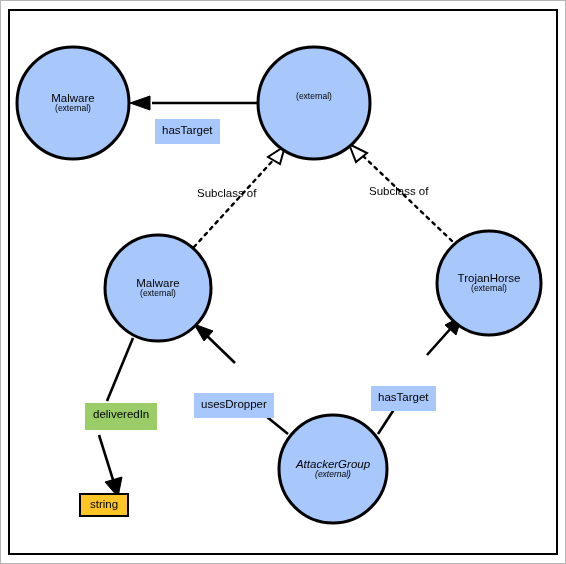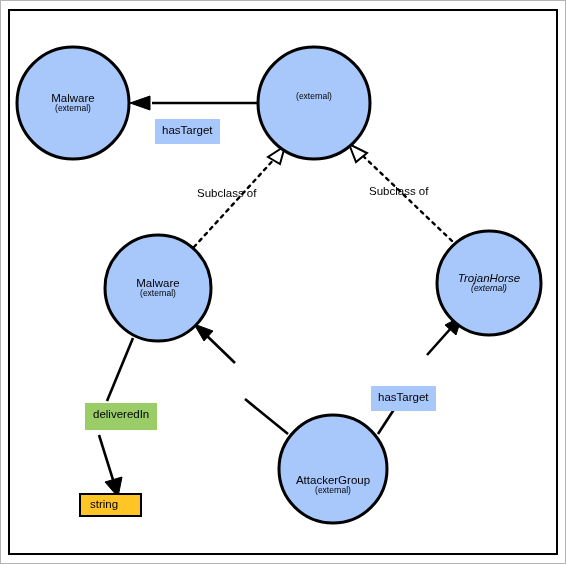--- a/index.html
+++ b/index.html
@@ -115,21 +115,21 @@
   }
   .datatype-box {
     position: absolute;
     background: #ffc425;
     border: 2.5px solid #000000;
     font-family: "Liberation Sans", sans-serif;
     font-size: 11.5px;
     color: #000000;
     text-align: center;
     box-sizing: border-box;
-    padding: 3px 22px 4px 9px;
+    padding: 3px 9px 4px 9px;
     white-space: nowrap;
     line-height: 1.1;
   }
 </style>
 </head>
 <body>
 
 <div id="canvas-frame">
 
   <svg id="graph-svg" viewBox="0 0 566 564" xmlns="http://www.w3.org/2000/svg">
@@ -181,36 +181,37 @@
 
   <div class="node-label" style="left:254px; top:92px; width:120px;">
     <span class="qualifier">(external)</span>
   </div>
 
   <div class="node-label" style="left:98px; top:277px; width:120px;">
     <span class="name">Malware</span>
     <span class="qualifier">(external)</span>
   </div>
 
-  <div class="node-label" style="left:424px; top:272px; width:130px;font-style:italic;">
+  <div class="node-label" style="left:424px; top:272px; width:130px;">
     <span class="name">TrojanHorse</span>
     <span class="qualifier">(external)</span>
   </div>
 
-  <div class="node-label" style="left:263px; top:474px; width:140px;">
+  <div class="node-label" style="left:263px; top:458px; width:140px;font-style:italic;">
     <span class="name">AttackerGroup</span>
     <span class="qualifier">(external)</span>
   </div>
 
   <div class="edge-label box-blue" style="left:155px; top:91px;">hasTarget</div>
 
   <div class="edge-label plain" style="left:197px; top:188px;">Subclass of</div>
 
   <div class="edge-label plain" style="left:369px; top:186px;">Subclass of</div>
 
+  <div class="edge-label box-blue" style="left:194px; top:365px;">usesDropper</div>
 
   <div class="edge-label box-blue" style="left:371px; top:358px;">hasTarget</div>
 
   <div class="edge-label box-green" style="left:85px; top:403px;">deliveredIn</div>
 
   <div class="datatype-box" style="left:79px; top:493px;">string</div>
 
   <div id="outer-border"></div>
   <div id="inner-border"></div>
 </div>

